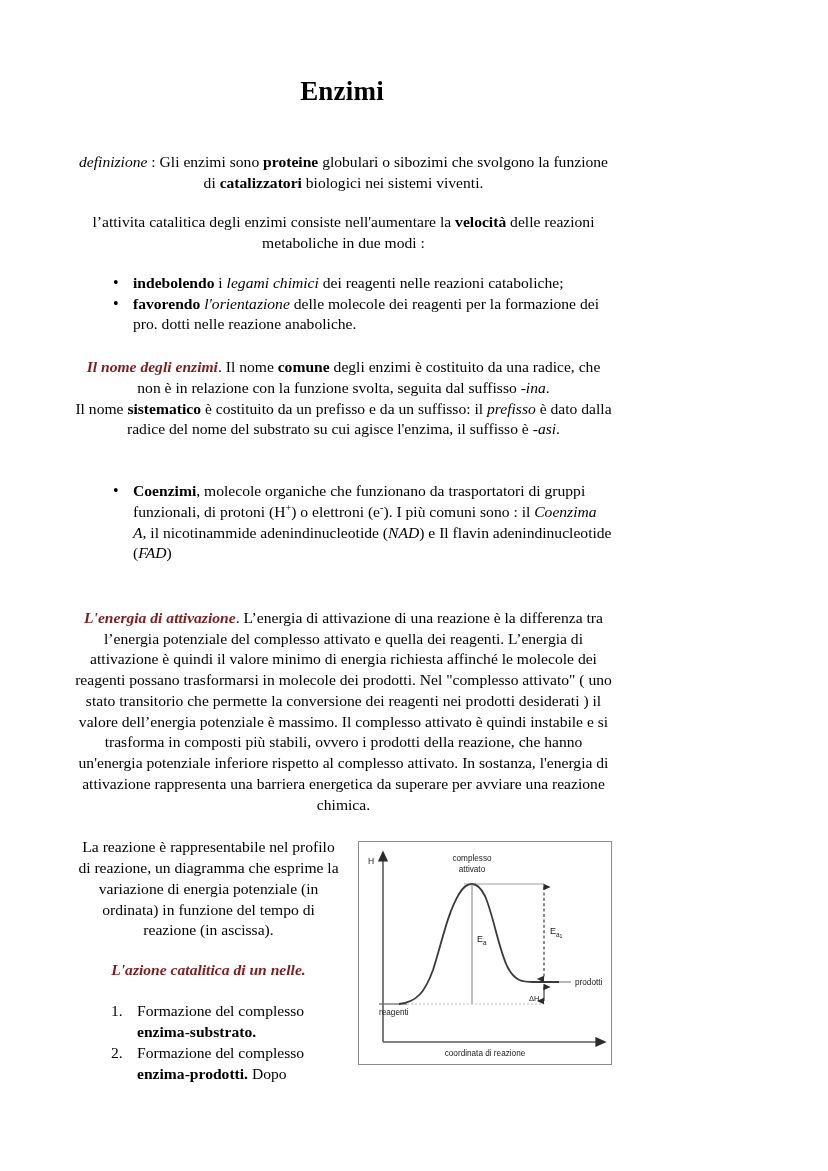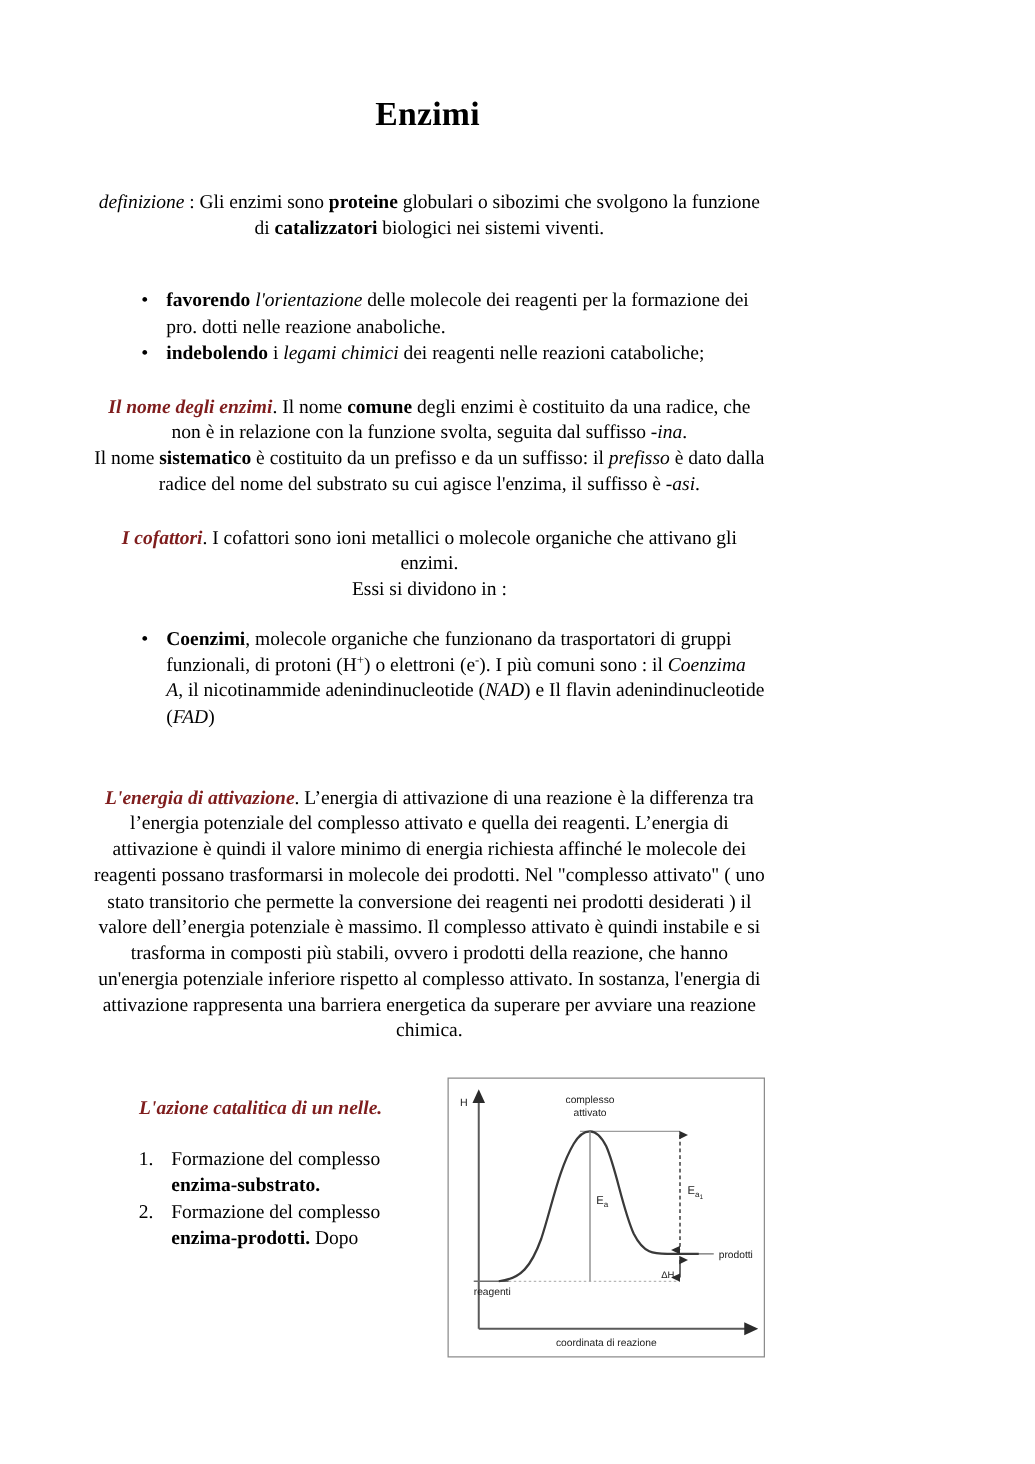--- a/index.html
+++ b/index.html
@@ -111,35 +111,35 @@
   <h1 class="doc-title">Enzimi</h1>
 
   <div class="content">
 
     <div class="gap-after-title"></div>
 
     <p class="para"><span class="i">definizione</span><span> : </span><span>Gli enzimi sono </span><span class="b">proteine</span><span> globulari o sibozimi che svolgono la funzione di </span><span class="b">catalizzatori</span><span> biologici nei sistemi viventi.</span></p>
 
     <div class="gap-md"></div>
 
+    <p class="para"><span>l’attivita catalitica degli enzimi consiste nell'aumentare la </span><span class="b">velocità</span><span> delle reazioni metaboliche in due modi :</span></p>
 
     <div class="gap-md"></div>
 
     <ul class="bullets">
+      <li><span class="b">indebolendo</span><span> i </span><span class="i">legami chimici</span><span> dei reagenti nelle reazioni cataboliche;</span></li>
       <li><span class="b">favorendo</span><span> </span><span class="i">l'orientazione</span><span> delle molecole dei reagenti per la formazione dei pro. dotti nelle reazione anaboliche.</span></li>
-      <li><span class="b">indebolendo</span><span> i </span><span class="i">legami chimici</span><span> dei reagenti nelle reazioni cataboliche;</span></li>
     </ul>
 
     <div class="gap-lg"></div>
 
     <p class="para"><span class="green">Il nome degli enzimi</span><span>. Il nome </span><span class="b">comune</span><span> degli enzimi è costituito da una radice, che non è in relazione con la funzione svolta, seguita dal suffisso </span><span class="i">-ina</span><span>.</span><br><span>Il nome </span><span class="b">sistematico</span><span> è costituito da un prefisso e da un suffisso: il </span><span class="i">prefisso</span><span> è dato dalla radice del nome del substrato su cui agisce l'enzima, il suffisso è </span><span class="i">-asi</span><span>.</span></p>
 
     <div class="gap-lg"></div>
 
-    <p class="para"><span class="green">I cofattori</span><span>. I cofattori sono ioni metallici o molecole organiche che attivano gli enzimi.</span><br><span>Essi si dividono in :</span></p>
 
     <div class="gap-md"></div>
 
     <ul class="bullets">
       <li><span class="b">Coenzimi</span><span>, molecole organiche che funzionano da trasportatori di gruppi funzionali, di protoni (H</span><sup>+</sup><span>) o elettroni (e</span><sup>-</sup><span>). I più comuni sono : il </span><span class="i">Coenzima A</span><span>, il nicotinammide adenindinucleotide (</span><span class="i">NAD</span><span>) e Il flavin adenindinucleotide (</span><span class="i">FAD</span><span>)</span></li>
     </ul>
 
     <div class="gap-lg"></div>
 
 
@@ -191,20 +191,21 @@
           <text x="113" y="30" font-family="Liberation Sans, sans-serif" font-size="8.2" fill="#1a1a1a" text-anchor="middle">attivato</text>
           <text x="118" y="100" font-family="Liberation Sans, sans-serif" font-size="9" fill="#1a1a1a">E<tspan font-size="6.4" dy="2.6">a</tspan></text>
           <text x="191" y="92" font-family="Liberation Sans, sans-serif" font-size="9" fill="#1a1a1a">E<tspan font-size="6.4" dy="2.6">a</tspan><tspan font-size="5.2" dy="1.6">1</tspan></text>
           <text x="170" y="159" font-family="Liberation Sans, sans-serif" font-size="7.6" fill="#1a1a1a">ΔH</text>
           <text x="216" y="143" font-family="Liberation Sans, sans-serif" font-size="8.2" fill="#1a1a1a">prodotti</text>
           <text x="20" y="173" font-family="Liberation Sans, sans-serif" font-size="8.2" fill="#1a1a1a">reagenti</text>
         </svg>
       </div>
 
       <div class="text-col">
+        <p class="para">La reazione è rappresentabile nel profilo di reazione, un diagramma che esprime la variazione di energia potenziale (in ordinata) in funzione del tempo di reazione (in ascissa).</p>
 
         <div class="gap-md"></div>
 
         <p class="para"><span class="green">L'azione catalitica di un nelle.</span><br></p>
 
         <div class="gap-md"></div>
 
         <ol class="numbers">
           <li><span>Formazione del complesso </span><span class="b">enzima-substrato.</span><span></span></li>
           <li><span>Formazione del complesso </span><span class="b">enzima-prodotti.</span><span> Dopo</span></li>

